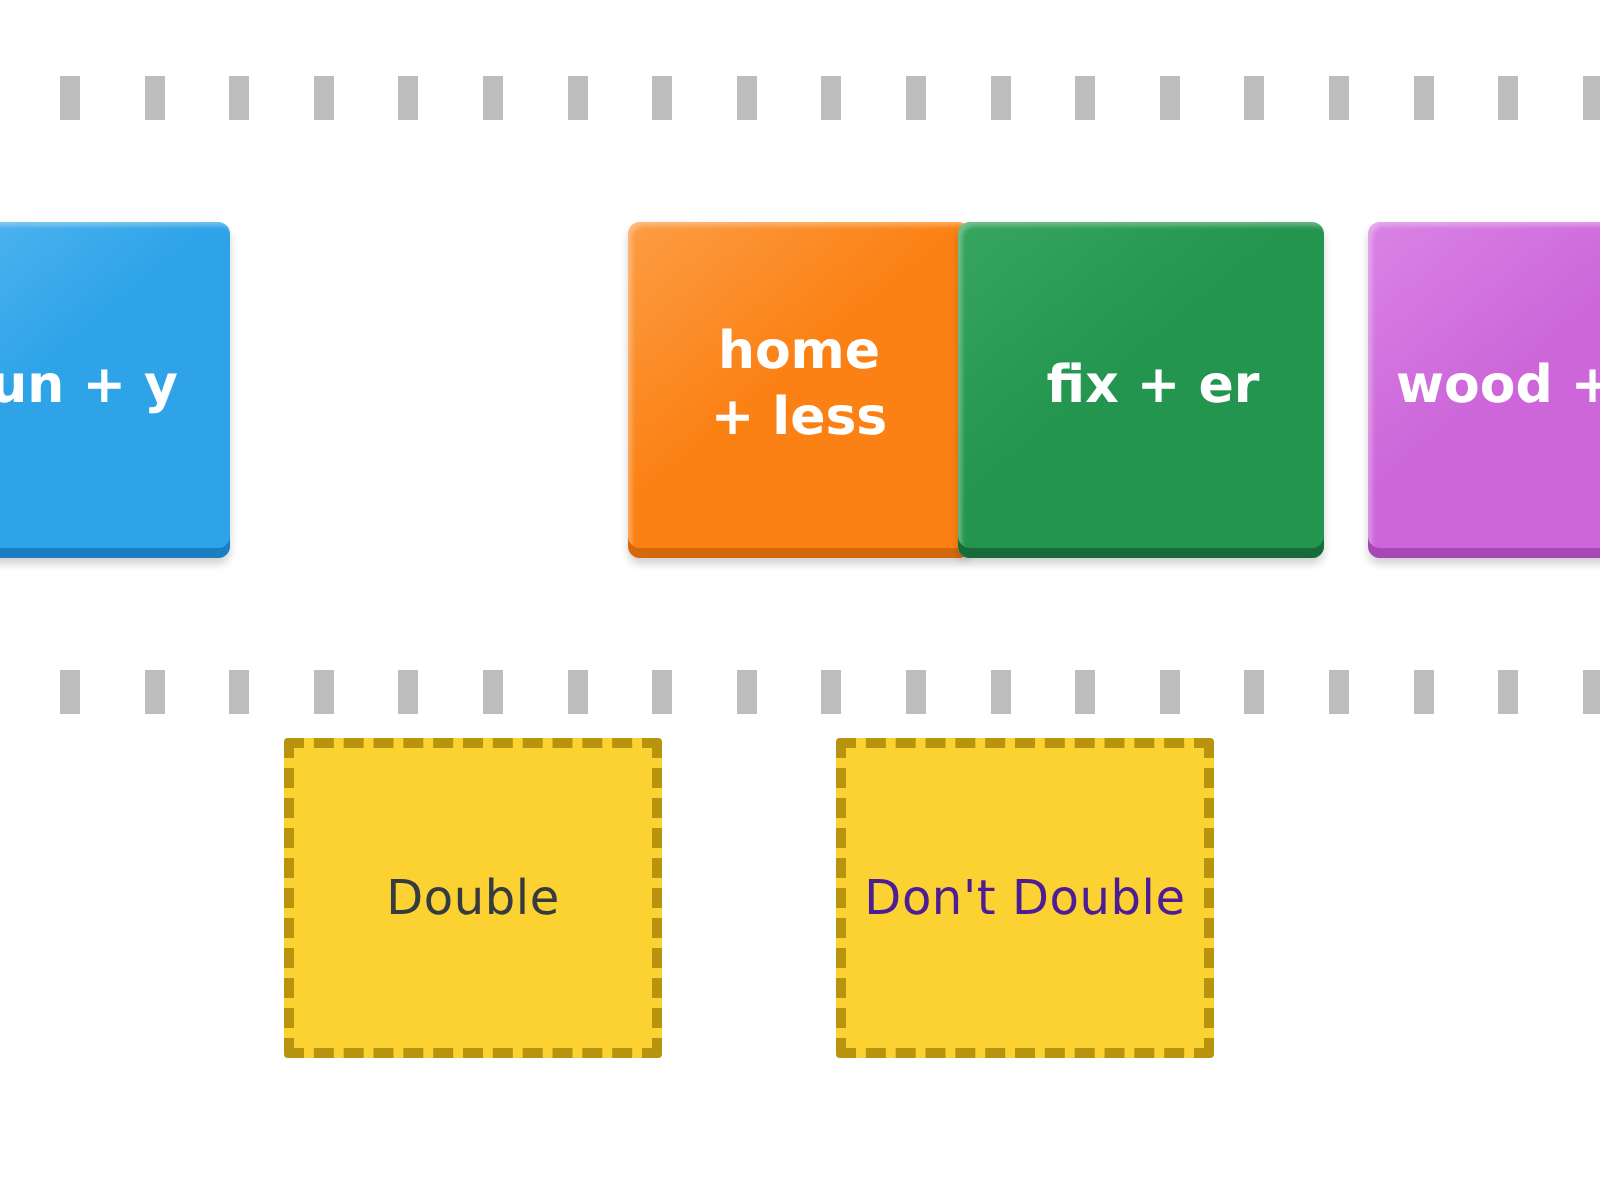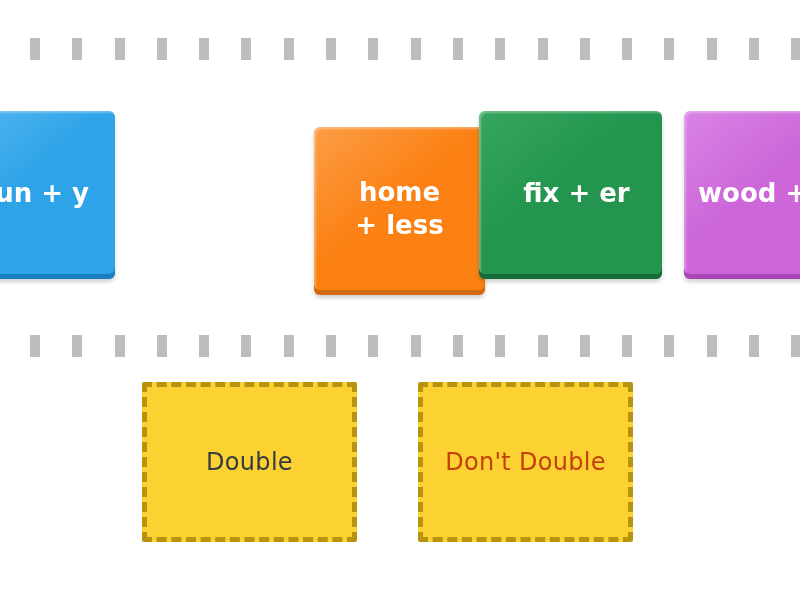--- a/index.html
+++ b/index.html
@@ -46,30 +46,30 @@
     color: #ffffff;
     font-size: 26px;
     font-weight: 700;
     line-height: 33px;
     white-space: pre-line;
     padding-bottom: 4px;
   }
   .c0 { left: -56px; justify-content: flex-end; }
   .c0 .card-label { padding-right: 26px; }
   .c1 { left: 130px; }
-  .c2 { left: 314px; margin-top: 16px; }
+  .c2 { left: 314px; }
   .c3 { left: 479px; padding-left: 12px; }
   .c4 { left: 684px; justify-content: flex-start; }
   .c4 .card-label { padding-left: 14px; }
 
   
   .group-zone {
     position: absolute;
-    top: 382px;
-    width: 215px;
+    top: 369px;
+    width: 189px;
     height: 160px;
     box-sizing: border-box;
     border: 5px dashed #b8940e;
     border-radius: 2px;
     display: flex;
     align-items: center;
     justify-content: center;
     text-align: center;
   }
   .g0 { left: 142px; }
@@ -104,17 +104,17 @@
   <div class="card c4" style="background: linear-gradient(140deg, rgb(217, 131, 229) 0%, rgb(204, 102, 217) 45%); box-shadow: rgb(167, 71, 181) 0px -5px 0px inset, rgba(255, 255, 255, 0.3) 2px 2px 2px inset, rgba(0, 0, 0, 0.18) 0px 3px 4px;">
     <span class="card-label">wood +</span>
   </div>
 
   <div class="dash-strip strip-bottom" style="color: rgb(189, 189, 189);"></div>
 
   <div class="group-zone g0" style="background: rgb(252, 210, 50); border-color: rgb(184, 148, 14); color: rgb(54, 59, 63);">
     <span class="group-label">Double</span>
   </div>
 
-  <div class="group-zone g1" style="background: rgb(252, 210, 50); border-color: rgb(184, 148, 14); color: #c2410c;">
+  <div class="group-zone g1" style="background: rgb(252, 210, 50); border-color: rgb(184, 148, 14); color: #4c1d95;">
     <span class="group-label">Don't Double</span>
   </div>
 
 </div>
 
 </body></html>

